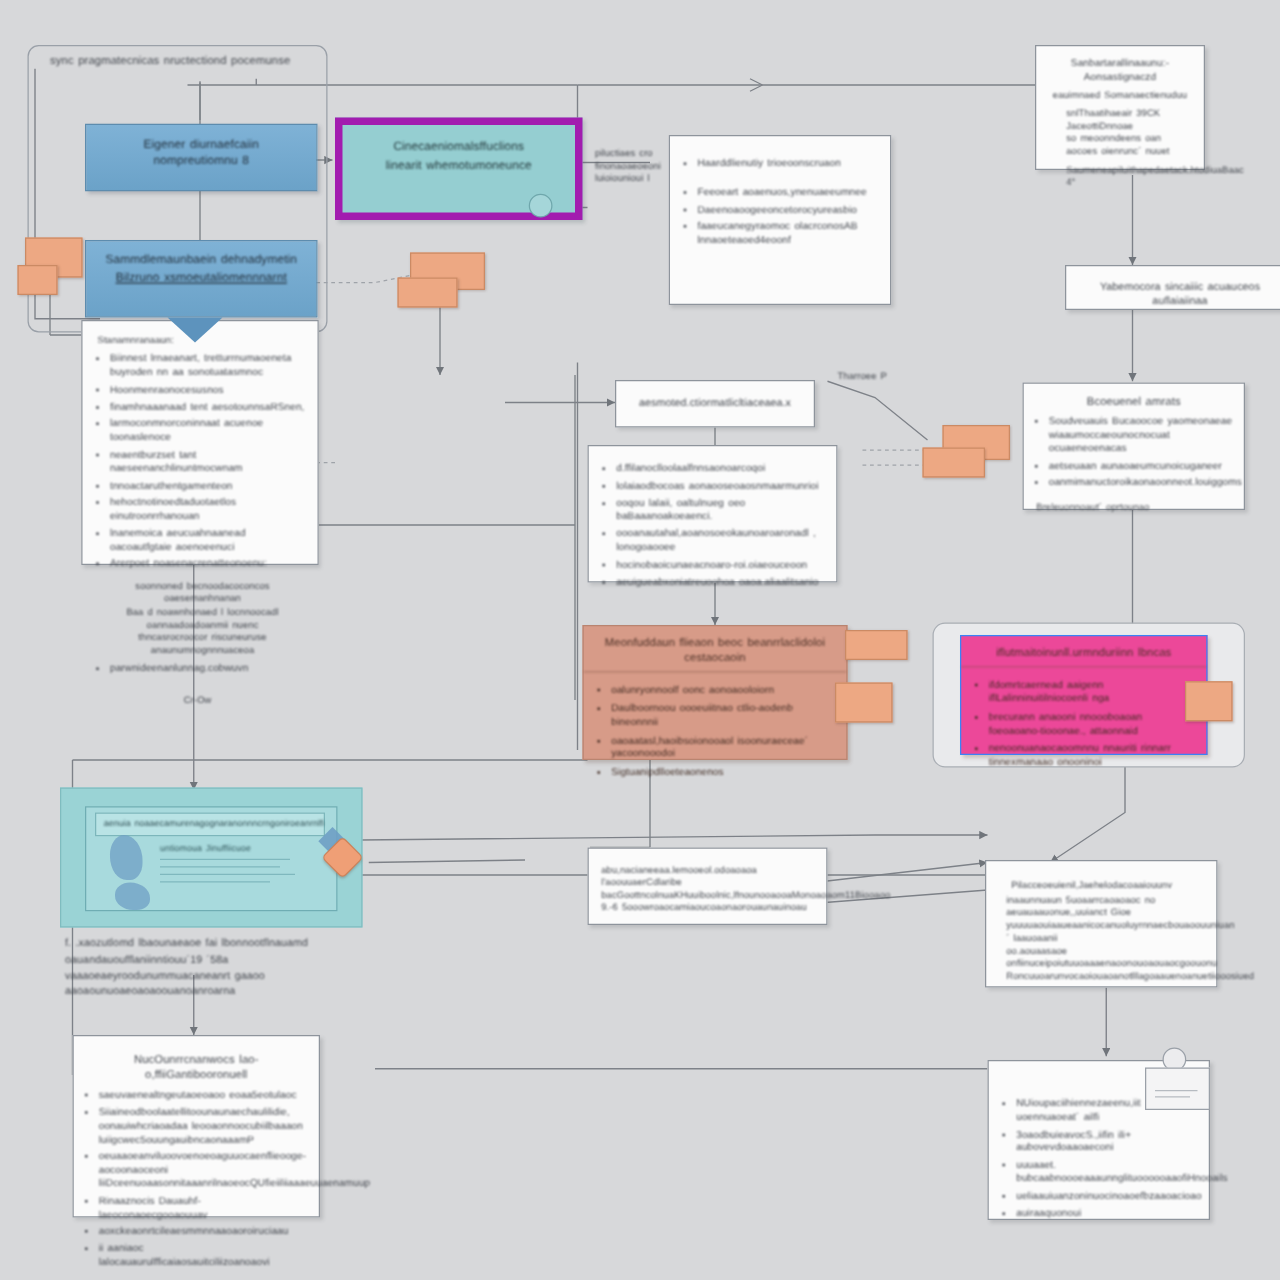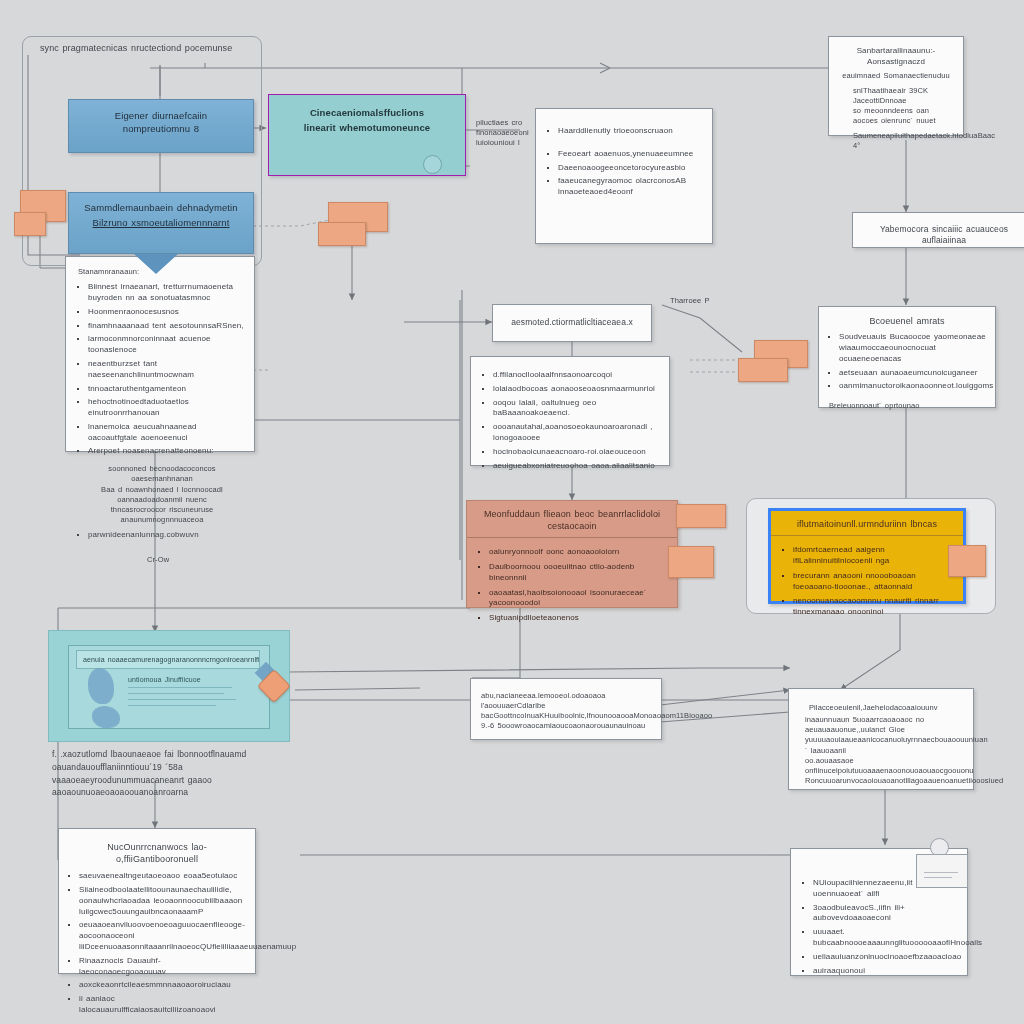--- a/index.html
+++ b/index.html
@@ -54,35 +54,34 @@
   .blue{
     background:linear-gradient(180deg,#7fb2d6 0%,#6ba2c8 100%);
     border:1px solid #5d8cae;
     box-shadow:2px 2px 3px rgba(70,80,95,.25);
   }
   .blue .hd{color:#22303d;text-align:center;font-size:9.5px;padding:10px 12px;}
 
   
   .teal{
     background:#95ced1;
-    border:1px solid #a21caf;
+    border:6px solid #a21caf;
     box-shadow:2px 2px 3px rgba(70,90,95,.22);
-    font-weight:bold;
   }
   .teal .hd{color:#23383c;text-align:center;font-size:9.5px;padding:12px 14px;}
 
   
   .salmon{
     background:#d79b88;
     border:1px solid #b98470;
     box-shadow:2px 2px 3px rgba(95,70,60,.25);
   }
   .orange{
-    background:#eab308;
-    border:3px solid #3b82f6;
+    background:#ec4899;
+    border:1px solid #3b82f6;
     box-shadow:2px 2px 3px rgba(95,70,60,.25);
   }
   .salmon .hd,.orange .hd{
     color:#4a2f25;text-align:center;font-size:9px;
     padding:7px 8px 5px;border-bottom:1px solid rgba(120,80,65,.45);
   }
   .salmon ul,.orange ul{margin:0;padding:5px 12px 7px 22px;}
   .salmon li,.orange li{font-size:8px;margin:4px 0;color:#402a21;list-style:square;}
 
   

